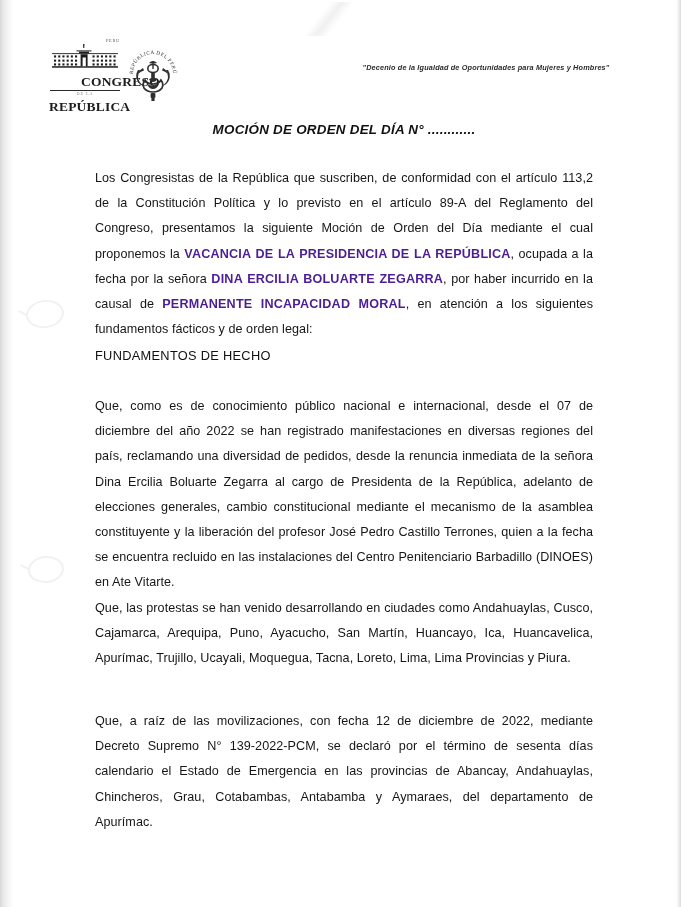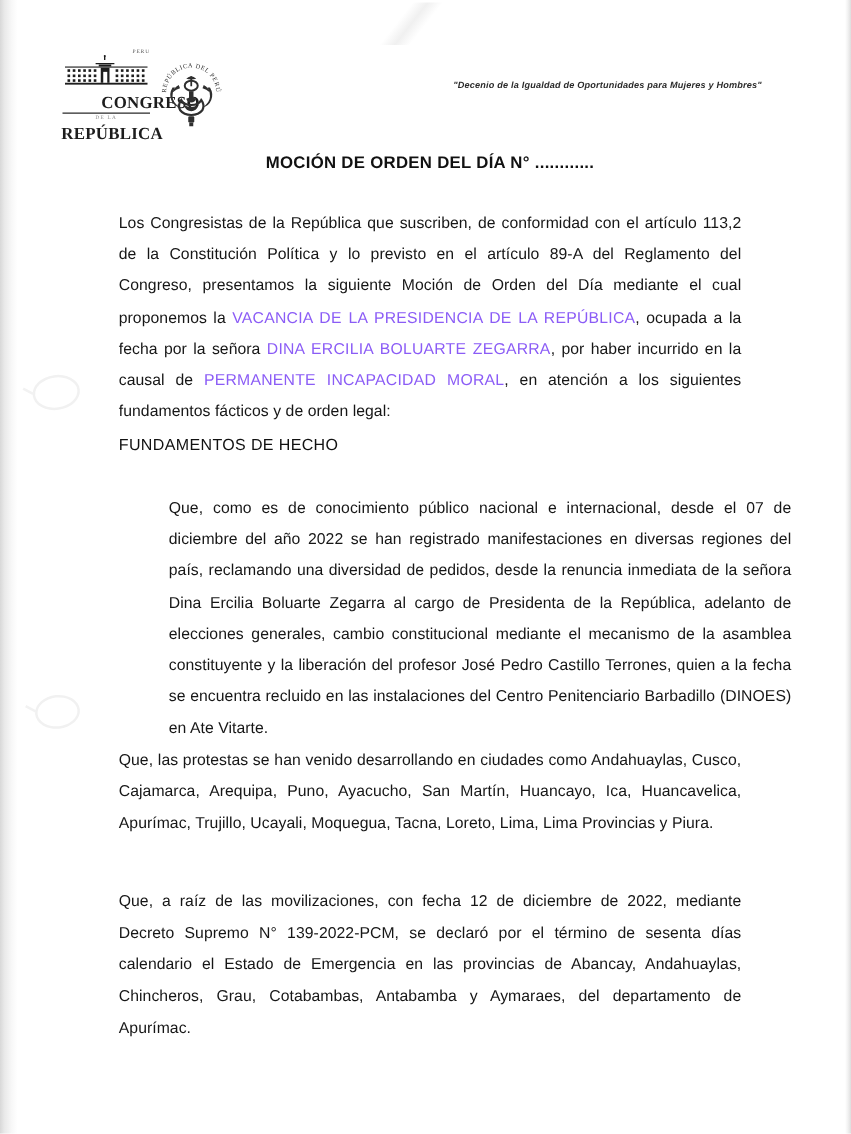--- a/index.html
+++ b/index.html
@@ -122,20 +122,21 @@
   
   .doc-title {
     position: absolute;
     left: 95px; top: 122px;
     width: 498px;
     text-align: center;
     font-size: 13.4px;
     font-weight: 700;
     color: #111111;
     letter-spacing: 0.25px;
+    font-style: italic;
   }
 
   .body-text {
     position: absolute;
     left: 95px;
     width: 498px;
     font-size: 12.6px;
     color: #161616;
     text-align: justify;
     line-height: 25.2px;
@@ -143,25 +144,25 @@
   }
   .body-text.p-intro    { top: 166px; }
   .section-head {
     position: absolute;
     left: 95px; top: 348px;
     font-size: 12.8px;
     font-weight: 400;
     color: #111111;
     letter-spacing: 0.3px;
   }
-  .body-text.p-1 { top: 394px; margin-left: 40px; }
+  .body-text.p-1 { top: 394px; }
   .body-text.p-2 { top: 596px; }
   .body-text.p-3 { top: 709px; }
 
-  .body-text b { font-weight: 400; color: #8b5cf6; letter-spacing: 0.2px; }
+  .body-text b { font-weight: 700; color: #4c1d95; letter-spacing: 0.2px; }
 </style>
 </head>
 <body>
 
 <div class="page">
 
   <div class="scan-shadow-left"></div>
   <div class="scan-edge-right"></div>
   <div class="scan-streak"></div>
   <div class="ghost-ring r1"></div>

